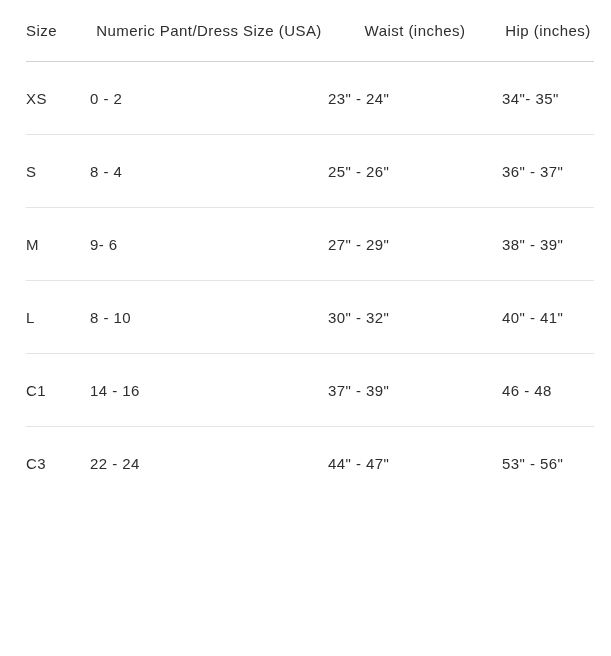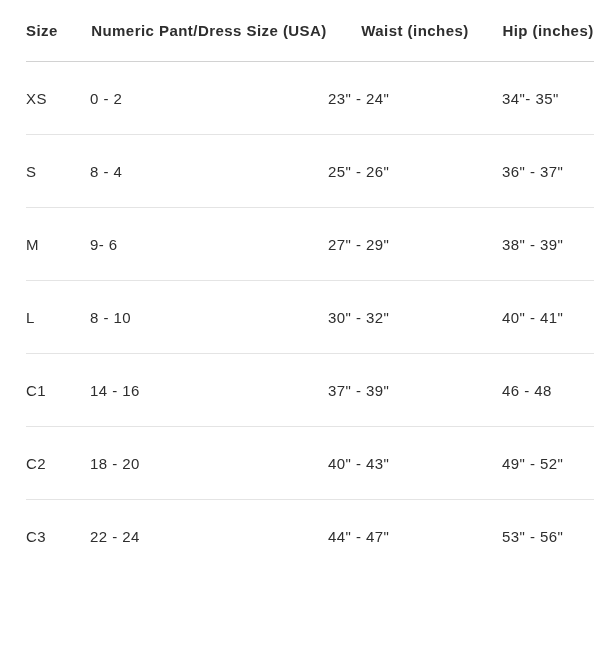--- a/index.html
+++ b/index.html
@@ -21,21 +21,21 @@
     margin-left: 26px;
     width: 568px;
     font-size: 15px;
     letter-spacing: 0.03em;
   }
   col.c-size    { width: 64px;  }
   col.c-numeric { width: 238px; }
   col.c-waist   { width: 174px; }
   col.c-hip     { width: 92px;  }
   thead th {
-    font-weight: 700;
+    font-weight: 400;
     height: 61px;
     padding: 0;
     vertical-align: middle;
     text-align: center;
     white-space: nowrap;
   }
   thead tr {
     border-bottom: 1px solid #d2d2d2;
   }
   tbody td {
@@ -104,26 +104,20 @@
   </tr>
 
 
   <tr>
     <td class="col-size">C1</td>
     <td class="col-numeric">14 - 16</td>
     <td class="col-waist">37" - 39"</td>
     <td class="col-hip">46 - 48</td>
   </tr>
 
-  <tr>
-    <td class="col-size">C2</td>
-    <td class="col-numeric">18 - 20</td>
-    <td class="col-waist">40" - 43"</td>
-    <td class="col-hip">49" - 52"</td>
-  </tr>
 
   <tr>
     <td class="col-size">C3</td>
     <td class="col-numeric">22 - 24</td>
     <td class="col-waist">44" - 47"</td>
     <td class="col-hip">53" - 56"</td>
   </tr>
 </tbody>
 </table>
 

